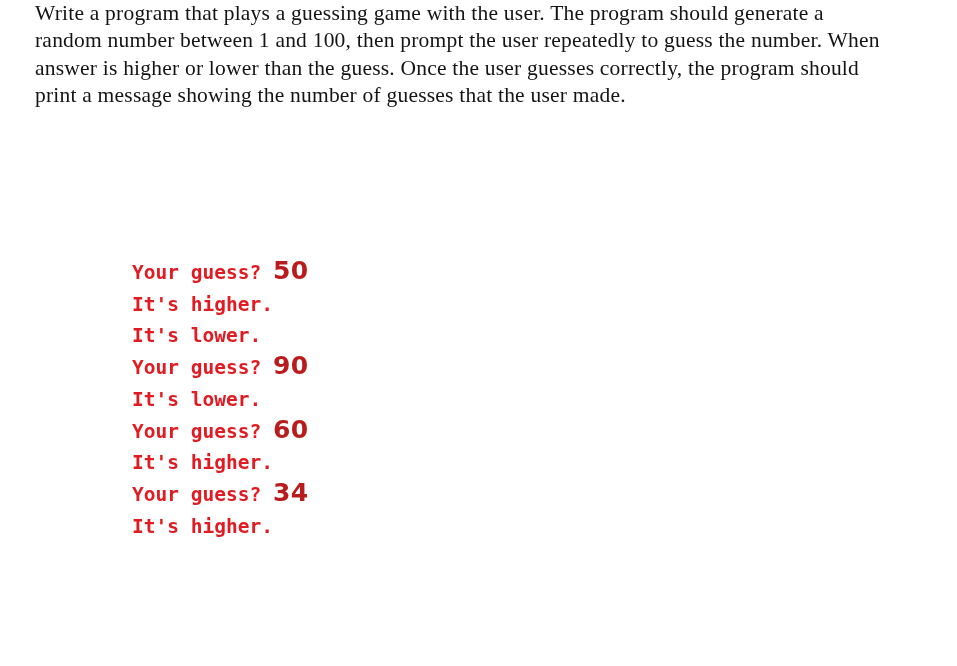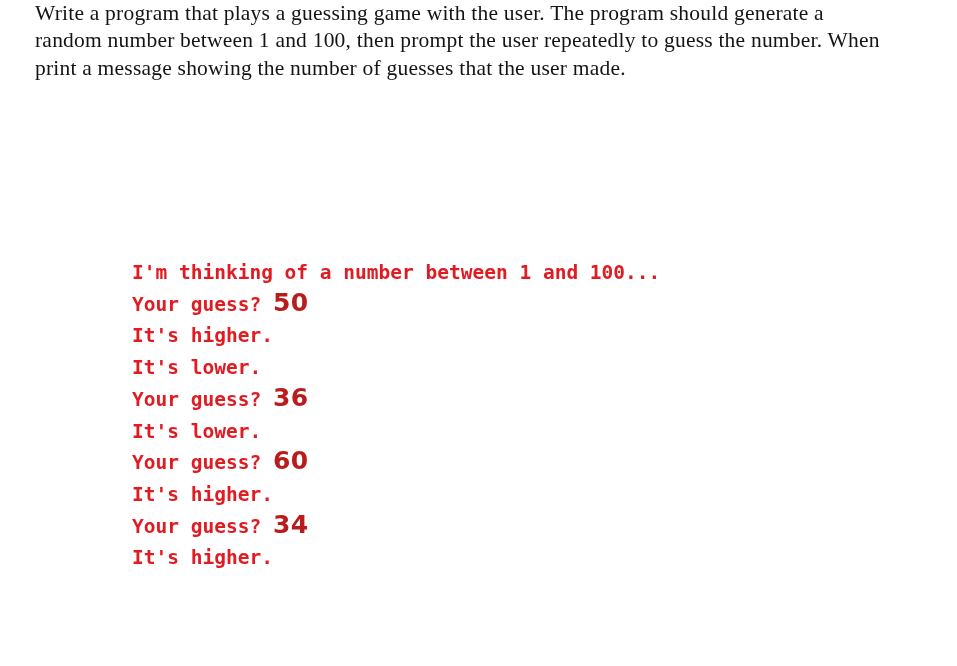--- a/index.html
+++ b/index.html
@@ -79,36 +79,36 @@
   }
 </style>
 </head>
 <body>
 
 <div class="page">
 
   <div class="prompt">
     <div class="prompt-line">Write a program that plays a guessing game with the user. The program should generate a</div>
     <div class="prompt-line">random number between 1 and 100, then prompt the user repeatedly to guess the number. When</div>
+    <div class="prompt-line">answer is higher or lower than the guess. Once the user guesses correctly, the program should</div>
     <div class="prompt-line">print a message showing the number of guesses that the user made.</div>
   </div>
 
 
   <div class="console">
 
-    <div class="console-line"><span>I'm thinking of a number between 1 and 100...</span><span class="echo"></span></div>
 
     <div class="console-line"><span>Your guess? </span><span class="echo">50</span></div>
 
     <div class="console-line"><span>It's higher.</span><span class="echo"></span></div>
 
 
     <div class="console-line"><span>It's lower.</span><span class="echo"></span></div>
 
-    <div class="console-line"><span>Your guess? </span><span class="echo">36</span></div>
+    <div class="console-line"><span>Your guess? </span><span class="echo">90</span></div>
 
     <div class="console-line"><span>It's lower.</span><span class="echo"></span></div>
 
     <div class="console-line"><span>Your guess? </span><span class="echo">60</span></div>
 
     <div class="console-line"><span>It's higher.</span><span class="echo"></span></div>
 
     <div class="console-line"><span>Your guess? </span><span class="echo">34</span></div>
 
     <div class="console-line"><span>It's higher.</span><span class="echo"></span></div>

